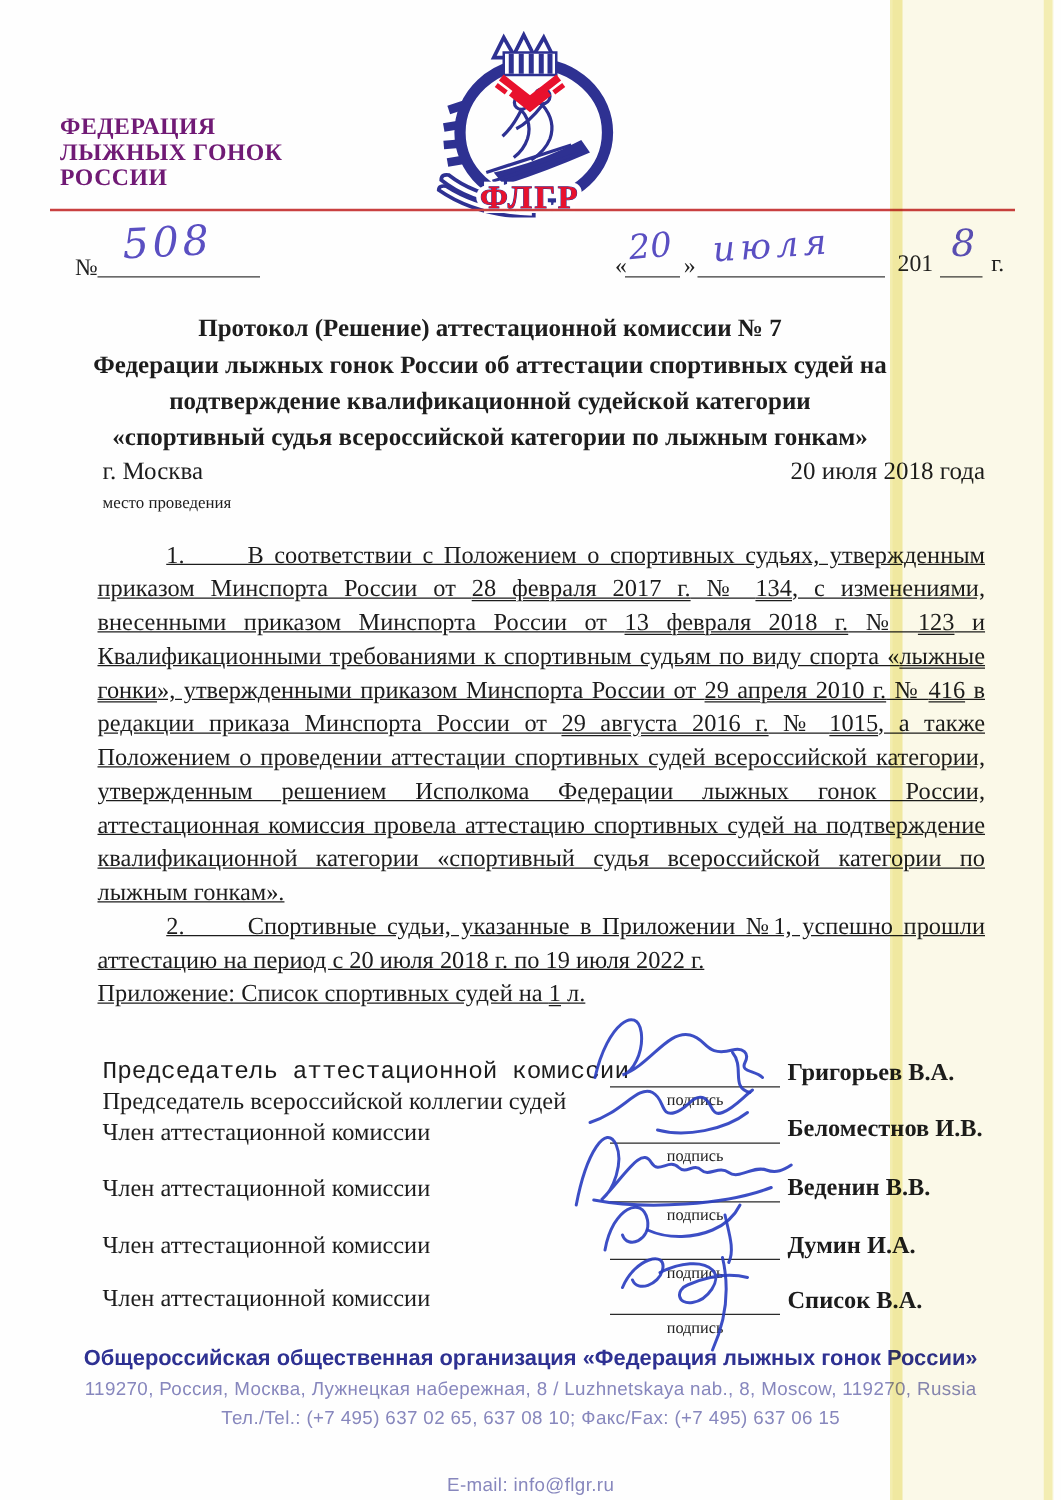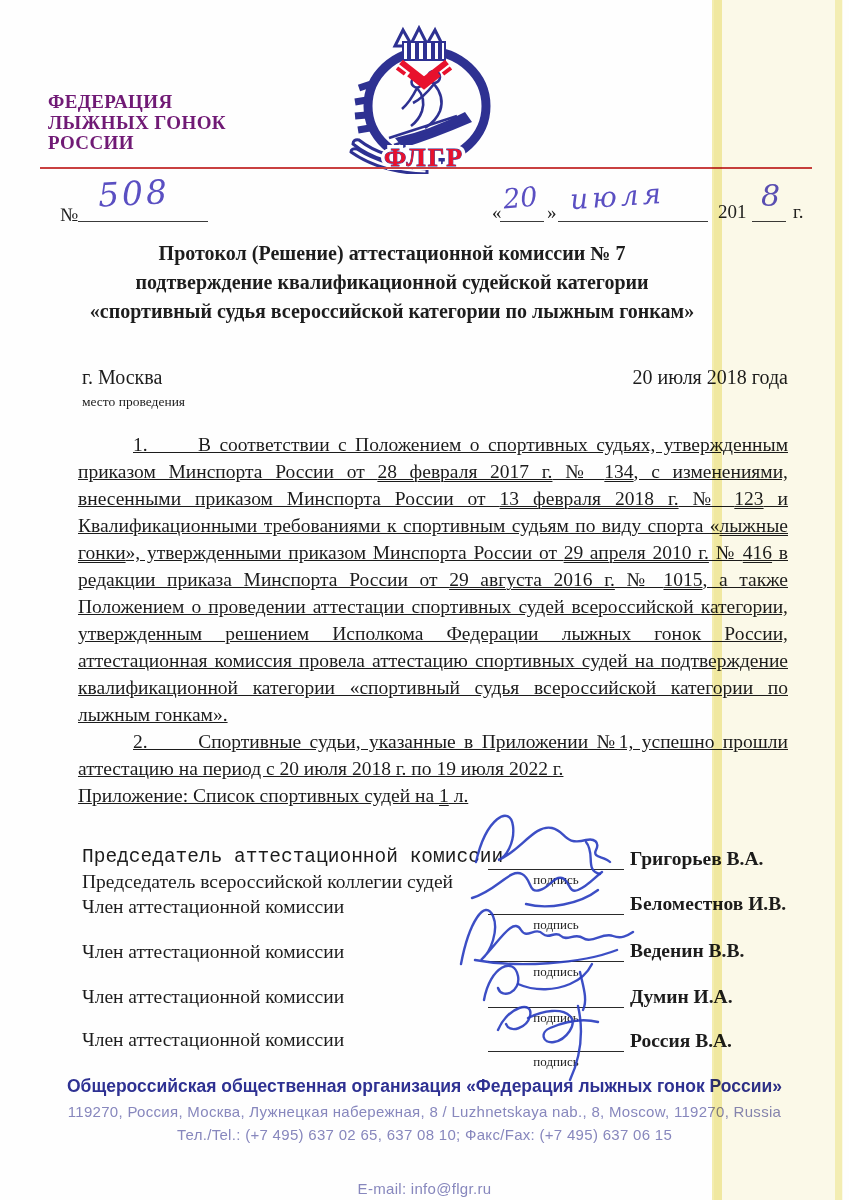--- a/index.html
+++ b/index.html
@@ -24,21 +24,21 @@
   .red-rule{position:absolute;left:40px;top:167px;width:772px;height:2px;background:#c94040;}
   
   .meta-label{position:absolute;font-size:19px;color:#222;}
   .meta-line{position:absolute;border-bottom:1.6px solid #3a3a3a;height:1px;}
   .hand{
     position:absolute;font-family:"DejaVu Serif",serif;font-style:italic;
     color:#5a4fc2;z-index:10;white-space:nowrap;
   }
   
   .doc-title{
-    position:absolute;left:62px;top:239px;width:660px;text-align:center;
+    position:absolute;left:62px;top:249px;width:660px;text-align:center;
     font-size:20px;line-height:29px;color:#1d1d1d;font-weight:600;
   }
   
   .place-city{position:absolute;left:82px;top:366px;font-size:20px;}
   .place-caption{position:absolute;left:82px;top:394px;font-size:13.5px;}
   .place-date{position:absolute;right:61px;top:366px;font-size:20px;}
   
   .body-text{
     position:absolute;left:78px;top:431px;width:710px;
     font-size:19.5px;line-height:27px;text-align:justify;text-decoration:underline;
@@ -138,20 +138,21 @@
   <span class="meta-label" style="left:547px;top:202px;">»</span>
   <span class="meta-line" style="left:558px;top:220px;width:150px;"></span>
   <span class="hand" style="left:570px;top:180px;font-size:28px;letter-spacing:4px;transform:rotate(-4deg);">июля</span>
   <span class="meta-label" style="left:718px;top:201px;">201</span>
   <span class="meta-line" style="left:752px;top:220px;width:34px;"></span>
   <span class="hand" style="left:761px;top:178px;font-size:30px;">8</span>
   <span class="meta-label" style="left:793px;top:201px;">г.</span>
 
   <div class="doc-title">
     <div>Протокол (Решение) аттестационной комиссии № 7</div>
+    <div>Федерации лыжных гонок России об аттестации спортивных судей на</div>
     <div>подтверждение квалификационной судейской категории</div>
     <div>«спортивный судья всероссийской категории по лыжным гонкам»</div>
   </div>
 
   <div class="place-city">г. Москва</div>
   <div class="place-caption">место проведения</div>
   <div class="place-date">20 июля 2018 года</div>
 
   <div class="body-text">
     <p><span>1.&nbsp;&nbsp;&nbsp;&nbsp;&nbsp;&nbsp;В соответствии с Положением о спортивных судьях, утвержденным приказом Минспорта России от </span><span class="u">28 февраля 2017 г.</span><span> № </span><span class="u">134</span><span>, с изменениями, внесенными приказом Минспорта России от </span><span class="u">13 февраля 2018 г.</span><span> № </span><span class="u">123</span><span> и Квалификационными требованиями к спортивным судьям по виду спорта «</span><span class="u">лыжные гонки</span><span>», утвержденными приказом Минспорта России от </span><span class="u">29 апреля 2010 г.</span><span> № </span><span class="u">416</span><span> в редакции приказа Минспорта России от </span><span class="u">29 августа 2016 г.</span><span> № </span><span class="u">1015</span><span>, а также Положением о проведении аттестации спортивных судей всероссийской категории, утвержденным решением Исполкома Федерации лыжных гонок России, аттестационная комиссия провела аттестацию спортивных судей на подтверждение квалификационной категории «спортивный судья всероссийской категории по лыжным гонкам».</span></p>
@@ -198,21 +199,21 @@
   <span class="sig-line" style="top:1006px;"></span>
   <span class="sig-name" style="top:986px;">Думин И.А.</span>
   <span class="sig-caption" style="top:1010px;">подпись</span>
 
   <svg class="squiggle" style="left:468px;top:988px;" width="185" height="100" viewBox="0 0 185 100">
     <path d="M30,42 C40,18 66,12 62,28 C59,40 42,46 38,36"></path>
     <path d="M60,30 C76,22 94,20 102,28 C110,36 98,52 86,54 C74,56 72,44 82,40 C96,34 114,30 130,34"></path>
     <path d="M110,18 C116,44 112,70 102,92"></path>
   </svg>
   <span class="sig-line" style="top:1050px;"></span>
-  <span class="sig-name" style="top:1030px;">Россия В.А.</span>
+  <span class="sig-name" style="top:1030px;">Список В.А.</span>
   <span class="sig-caption" style="top:1054px;">подпись</span>
 
   <div class="footer-org">Общероссийская общественная организация «Федерация лыжных гонок России»</div>
   <div class="footer-line" style="top:1103px;">119270, Россия, Москва, Лужнецкая набережная, 8 / Luzhnetskaya nab., 8, Moscow, 119270, Russia</div>
   <div class="footer-line" style="top:1126px;">Тел./Tel.: (+7 495) 637 02 65, 637 08 10; Факс/Fax: (+7 495) 637 06 15</div>
   <div class="footer-line" style="top:1148px;margin-top:32px;">E-mail: info@flgr.ru</div>
 
   <div class="band band-soft"></div>
   <div class="band band-line1"></div>
   <div class="band band-line2"></div>

